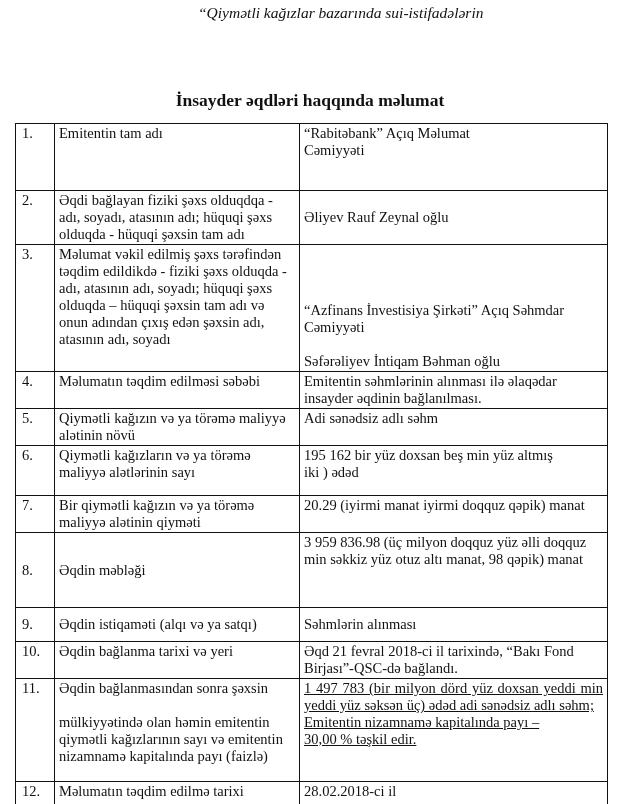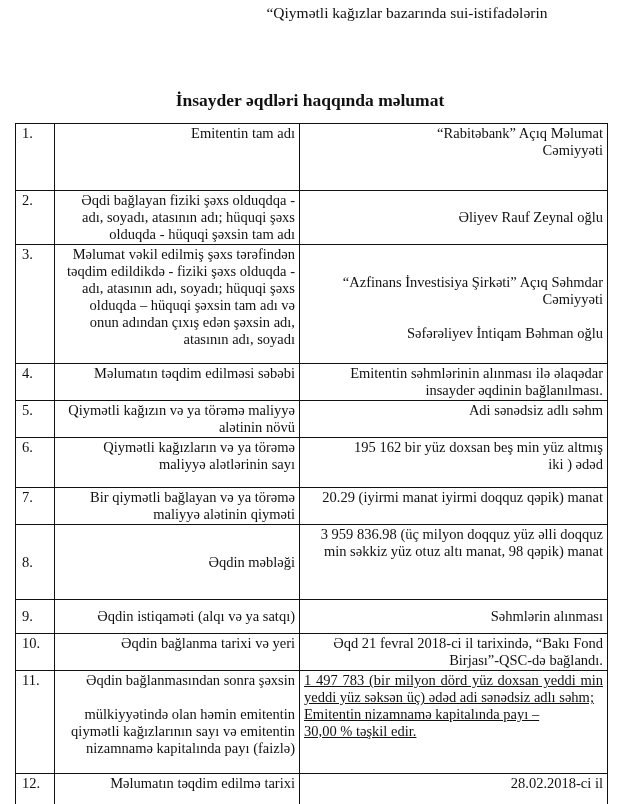--- a/index.html
+++ b/index.html
@@ -1,25 +1,25 @@
 <!DOCTYPE html>
 <html><head>
 <meta charset="utf-8">
 <style>
   html, body { margin:0; padding:0; background:#fff; }
   body { width:620px; height:804px; position:relative; overflow:hidden;
          font-family:"Liberation Serif", serif; color:#111; }
-  .header { position:absolute; right:13px; top:4px; width:400px; text-align:center;
-            font-size:15.5px; line-height:18px; }
+  .header { position:absolute; right:22px; top:4px; width:400px; text-align:left;
+            font-style:italic; font-size:15.5px; line-height:18px; }
   .header .annex { font-weight:bold; }
   .title { position:absolute; top:90px; left:0; width:620px; text-align:center;
            font-weight:bold; font-size:17.5px; }
   table { position:absolute; left:15px; top:123px; width:593px; border-collapse:collapse;
           font-size:14.5px; line-height:17px; }
-  td { border:1.5px solid #111; vertical-align:top; text-align:right; padding:1px 4px; }
+  td { border:1.5px solid #111; vertical-align:top; text-align:left; padding:1px 4px; }
   td.num { width:28px; padding-left:6px; text-align:left; }
   td.label { width:236px; }
   td.value { }
   .mid { vertical-align:middle; }
   .left { text-align:left;text-decoration:underline; }
   .gap { display:block; height:17px; }
 </style>
 </head>
 <body>
 
@@ -42,21 +42,21 @@
   <tr style="height:44px">
     <td class="num">2.</td>
     <td class="label">Əqdi bağlayan fiziki şəxs olduqdqa - adı, soyadı, atasının adı; hüquqi şəxs olduqda - hüquqi şəxsin tam adı</td>
     <td class="value mid">
       <div>Əliyev Rauf Zeynal oğlu</div>
     </td>
   </tr>
   <tr style="height:119px">
     <td class="num">3.</td>
     <td class="label">Məlumat vəkil edilmiş şəxs tərəfindən təqdim edildikdə - fiziki şəxs olduqda - adı, atasının adı, soyadı; hüquqi şəxs olduqda – hüquqi şəxsin tam adı və onun adından çıxış edən şəxsin adı, atasının adı, soyadı</td>
-    <td class="value" style="padding-top:29px">
+    <td class="value" style="padding-top:57px">
       <div>“Azfinans İnvestisiya Şirkəti” Açıq Səhmdar</div>
       <div>Cəmiyyəti</div>
       <span class="gap"></span>
       <div>Səfərəliyev İntiqam Bəhman oğlu</div>
     </td>
   </tr>
   <tr style="height:33px">
     <td class="num">4.</td>
     <td class="label">Məlumatın təqdim edilməsi səbəbi</td>
     <td class="value">
@@ -74,21 +74,21 @@
   <tr style="height:50px">
     <td class="num">6.</td>
     <td class="label">Qiymətli kağızların və ya törəmə maliyyə alətlərinin sayı</td>
     <td class="value">
       <div>195 162 bir yüz doxsan beş min yüz altmış</div>
       <div>iki ) ədəd</div>
     </td>
   </tr>
   <tr style="height:37px">
     <td class="num">7.</td>
-    <td class="label">Bir qiymətli bağlayan və ya törəmə maliyyə alətinin qiyməti</td>
+    <td class="label">Bir qiymətli kağızın və ya törəmə maliyyə alətinin qiyməti</td>
     <td class="value">
       <div>20.29 (iyirmi manat iyirmi doqquz qəpik) manat</div>
     </td>
   </tr>
   <tr style="height:75px">
     <td class="num mid">8.</td>
     <td class="label mid">Əqdin məbləği</td>
     <td class="value">
       <div>3 959 836.98 (üç milyon doqquz yüz əlli doqquz</div>
       <div>min səkkiz yüz otuz altı manat, 98 qəpik) manat</div>

